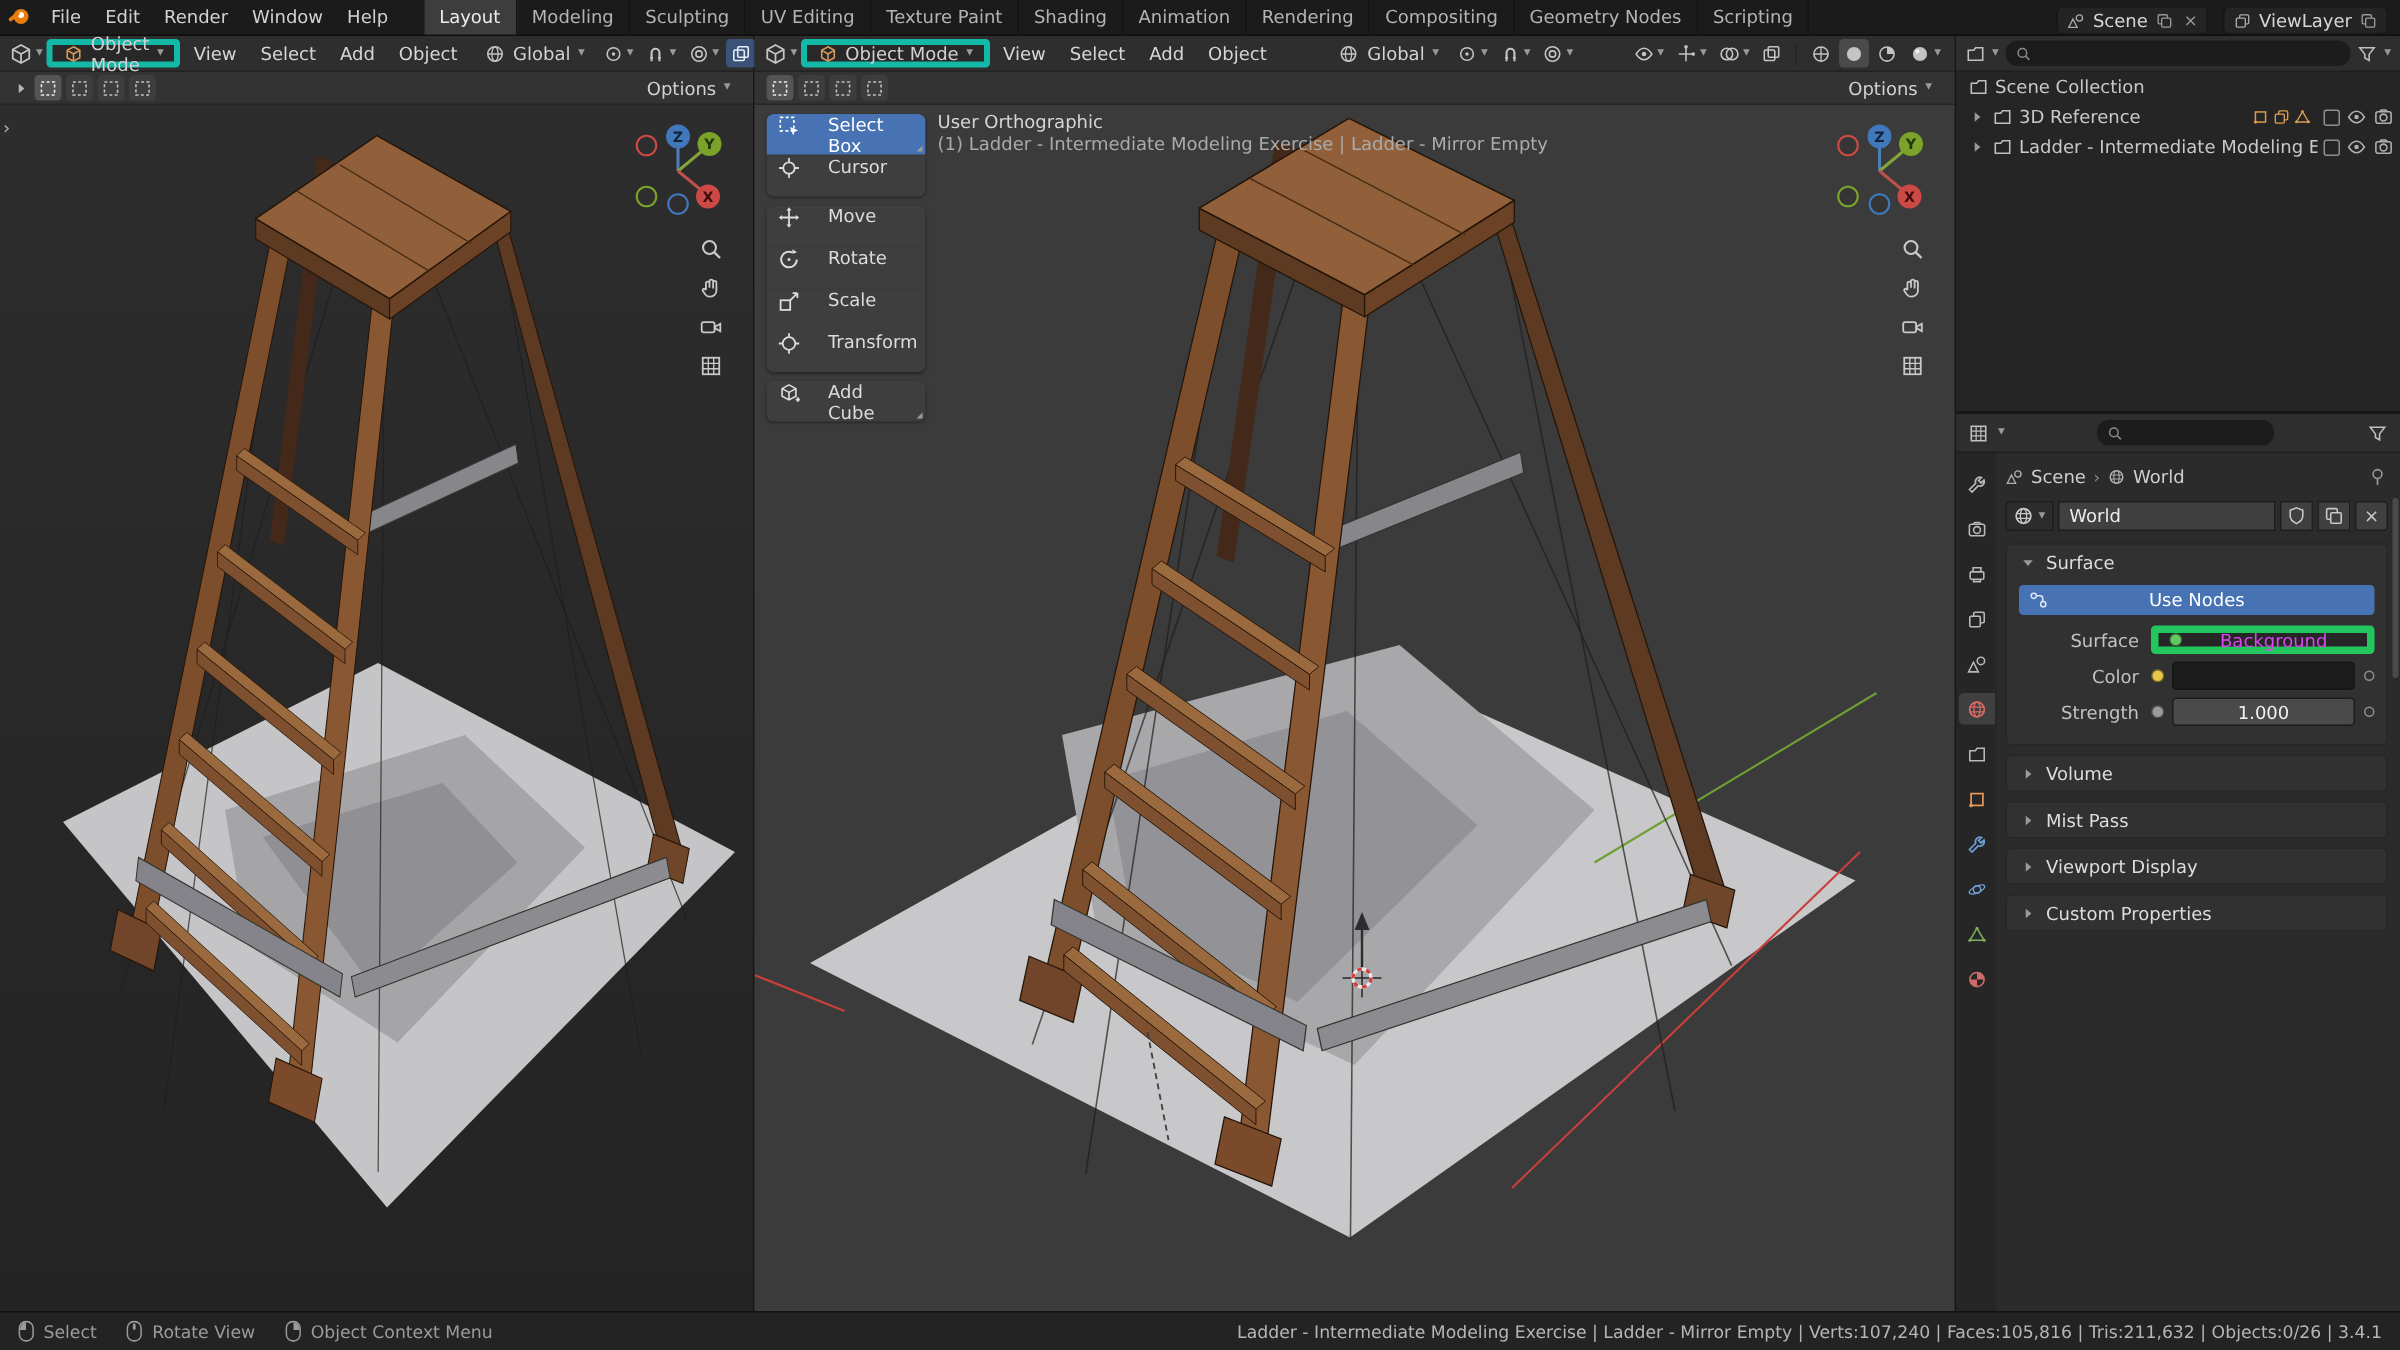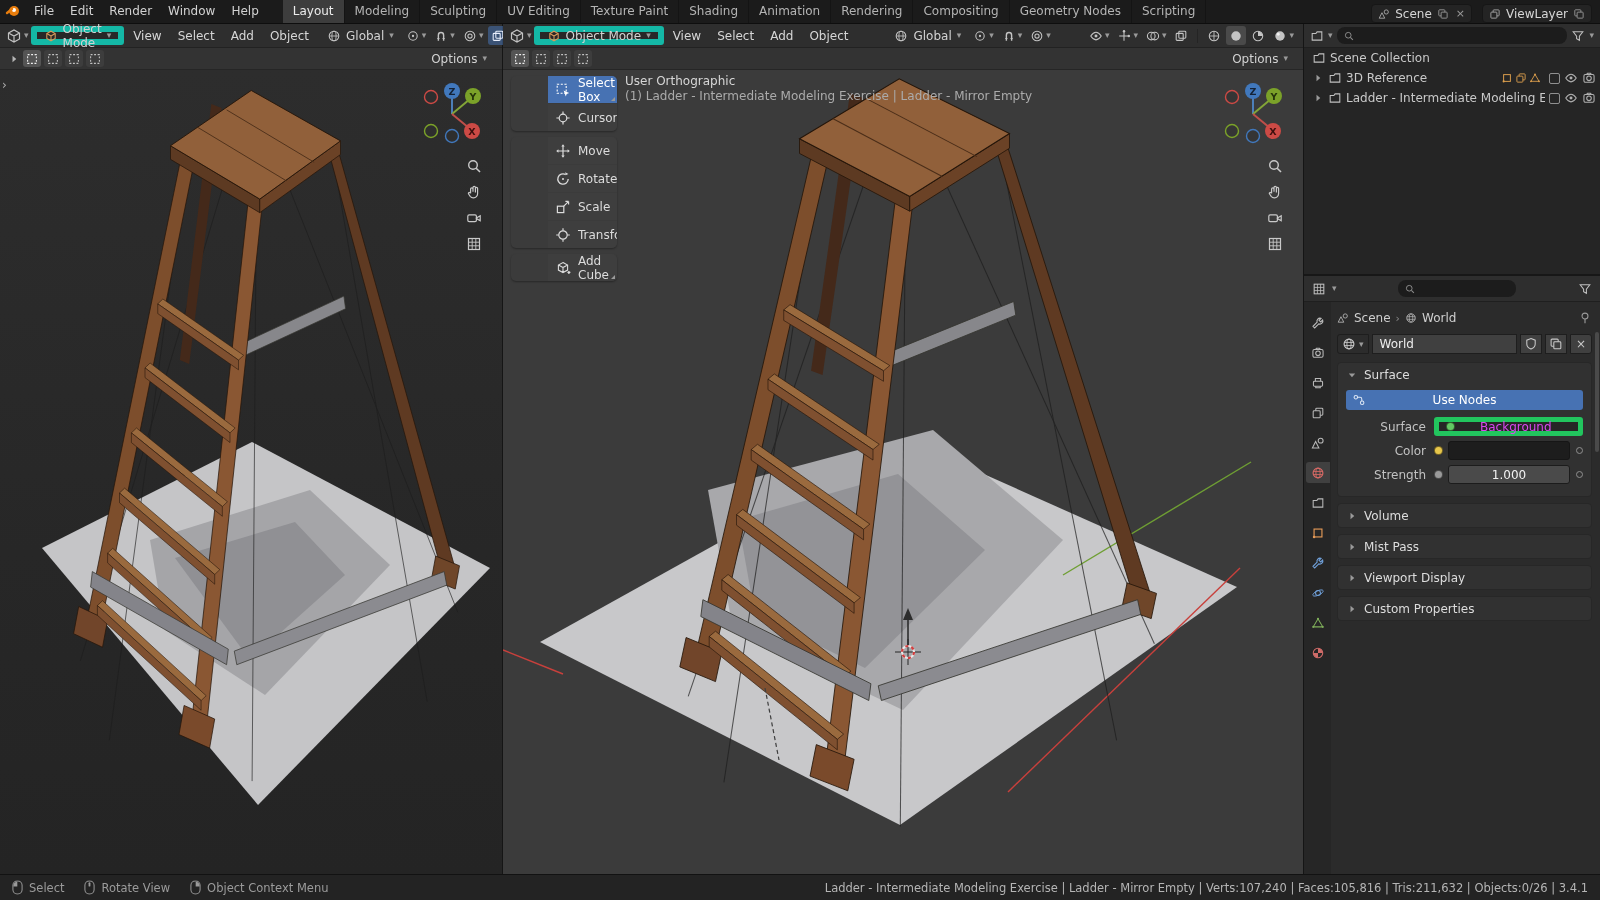--- a/index.html
+++ b/index.html
@@ -23,39 +23,39 @@
   .selector .x{color:#9a9a9a;font-size:11px;margin-left:2px;}
 
   
   .viewport{position:absolute;top:24px;bottom:26px;background:#2e2e2e;}
   .vp-left{left:0;width:502px;}
   .vp-center{left:503px;width:800px;}
   .vp-header{height:24px;background:#2e2e2e;display:flex;align-items:center;padding:0 6px;gap:2px;border-bottom:1px solid #222222;position:relative;z-index:5;}
   .vp-subheader{height:22px;background:#333333;display:flex;align-items:center;padding:0 8px;gap:3px;border-bottom:1px solid #262626;position:relative;z-index:5;}
   .vp-menu{padding:0 7px;height:20px;display:flex;align-items:center;color:#d6d6d6;border-radius:3px;}
   .hbtn{display:flex;align-items:center;gap:5px;padding:0 7px;height:19px;border-radius:3px;color:#d2d2d2;}
-  .hbtn.pill{background:#282828;border:6px solid #14b8a6;}
+  .hbtn.pill{background:#282828;border:4px solid #14b8a6;}
   .hicon-btn{display:flex;align-items:center;gap:2px;height:19px;padding:0 3px;border-radius:3px;color:#c4c4c4;}
   .hicon-btn.active{background:rgba(71,114,179,0.55);color:#e8eefc;}
   .hicon-btn.sel{background:#4a4a4a;}
   .hsep{width:1px;height:14px;background:#242424;margin:0 4px;}
   .vp-canvas{position:absolute;top:46px;left:0;right:0;bottom:0;overflow:hidden;}
   .canvas-left{background:linear-gradient(180deg,#2d2d2d 0%,#272727 60%,#242424 100%);}
   .canvas-center{background:#3b3b3b;padding-left:36px;}
   .scene-svg{position:absolute;top:0;left:0;width:100%;height:100%;}
   .expand-arrow{position:absolute;left:2px;top:8px;color:#b0b0b0;font-size:12px;z-index:6;}
 
   .vp-overlay{position:absolute;left:122px;top:4px;z-index:6;line-height:15px;}
   .vp-overlay .l1{color:#d6d6d6;}
   .vp-overlay .l2{color:#ababab;}
 
   
   .toolbar{position:absolute;left:8px;top:6px;width:106px;display:flex;flex-direction:column;gap:6px;z-index:7;}
   .tool-group{border-radius:5px;overflow:hidden;display:flex;flex-direction:column;gap:1px;box-shadow:0 1px 2px rgba(0,0,0,.35);}
-  .tool{height:27px;background:rgba(62,62,62,.95);display:flex;align-items:center;gap:7px;padding:0 7px;color:#dcdcdc;position:relative;margin-left:37px;}
+  .tool{height:27px;background:rgba(62,62,62,.95);display:flex;align-items:flex-start;gap:18px;padding:0 7px;color:#dcdcdc;position:relative;}
   .tool.active{background:#4772b3;color:#ffffff;}
   .tool.corner::after{content:"";position:absolute;right:2px;bottom:2px;border-left:4px solid transparent;border-bottom:4px solid #9a9a9a;}
 
   
   .nav-gizmo{position:absolute;top:6px;right:12px;z-index:6;}
   .nav-tools{position:absolute;top:88px;right:20px;display:flex;flex-direction:column;gap:10px;z-index:6;color:#c9c9c9;}
 
   
   .sm-btn{width:18px;height:17px;background:#3d3d3d;border-radius:3px;display:flex;align-items:center;justify-content:center;color:#c2c2c2;}
   .sm-btn.sel{background:#545454;color:#eeeeee;}

